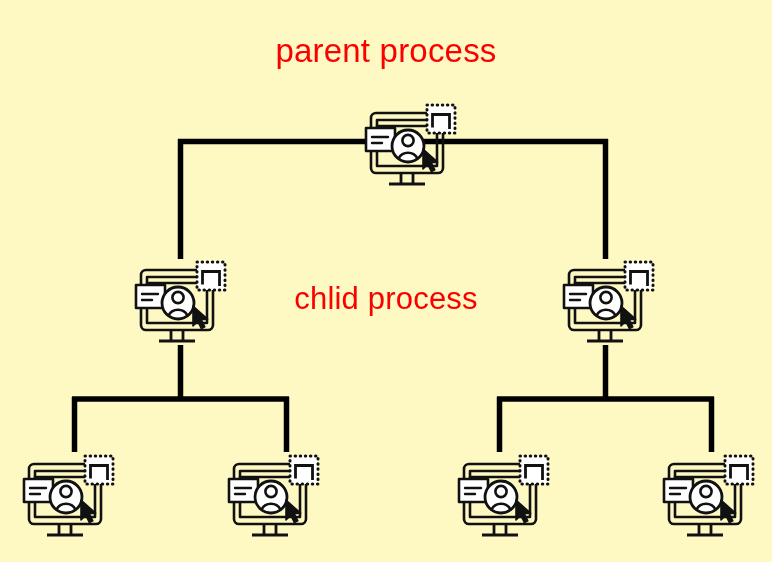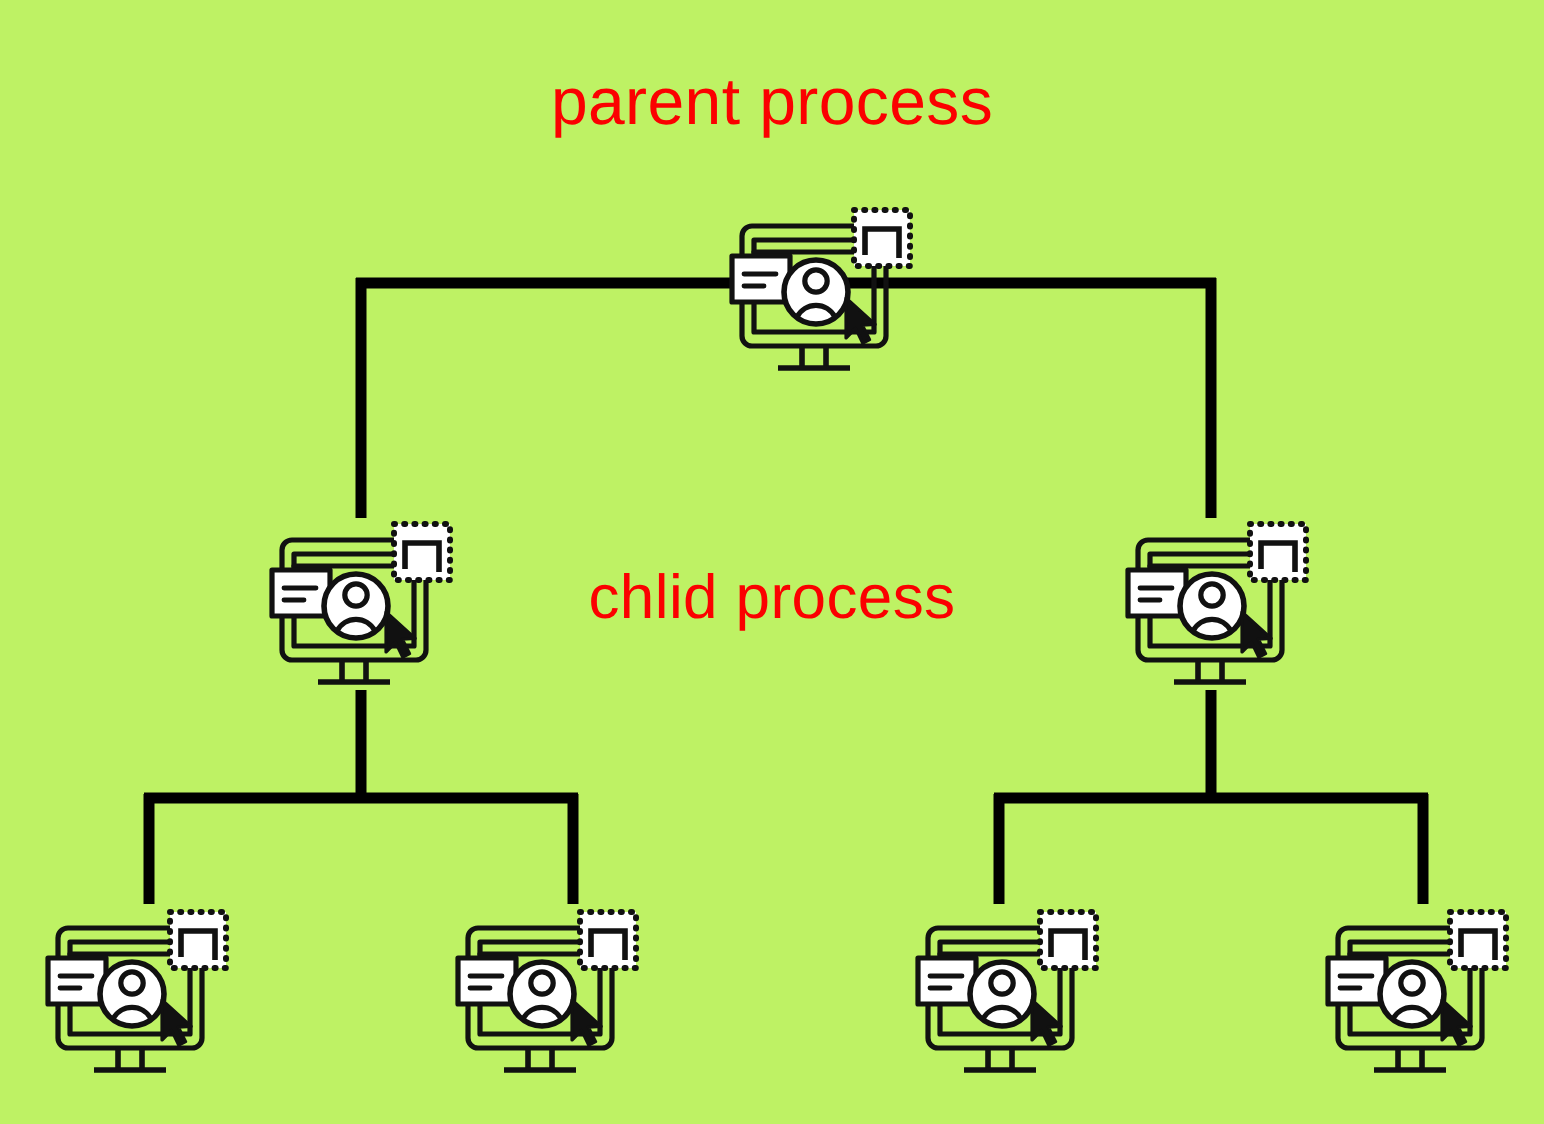--- a/index.html
+++ b/index.html
@@ -59,21 +59,21 @@
   }
   .node svg {
     display: block;
     width: 100px;
     height: 92px;
   }
 </style>
 </head>
 <body>
 
-<div id="diagram-root" style="background: #bef264;">
+<div id="diagram-root" style="background: #fef9c3;">
 
   <div class="label" id="label-parent" style="color: rgb(251, 0, 0);">parent process</div>
 
   <div class="label" id="label-child" style="color: rgb(251, 0, 0);">chlid process</div>
 
   <svg id="connectors" viewBox="0 0 772 562">
     <g stroke="#000000" stroke-width="5.5" fill="none" stroke-linecap="butt">
 
       <line x1="178" y1="141.5" x2="608" y2="141.5"></line>
       <line x1="180.5" y1="139" x2="180.5" y2="259"></line>

